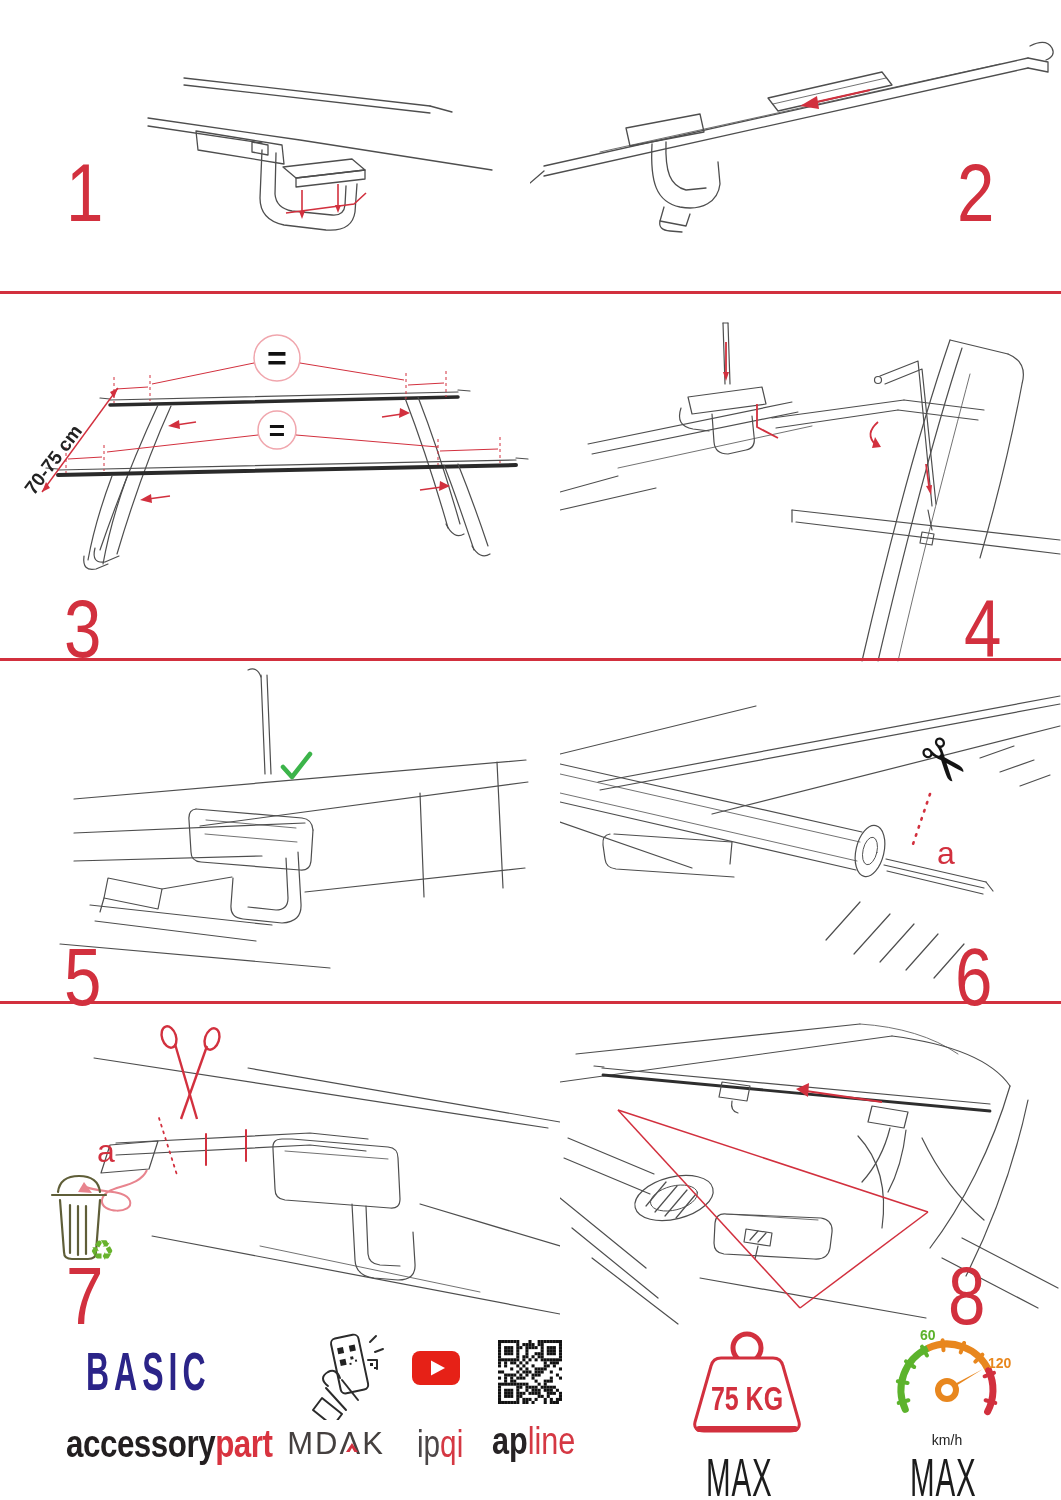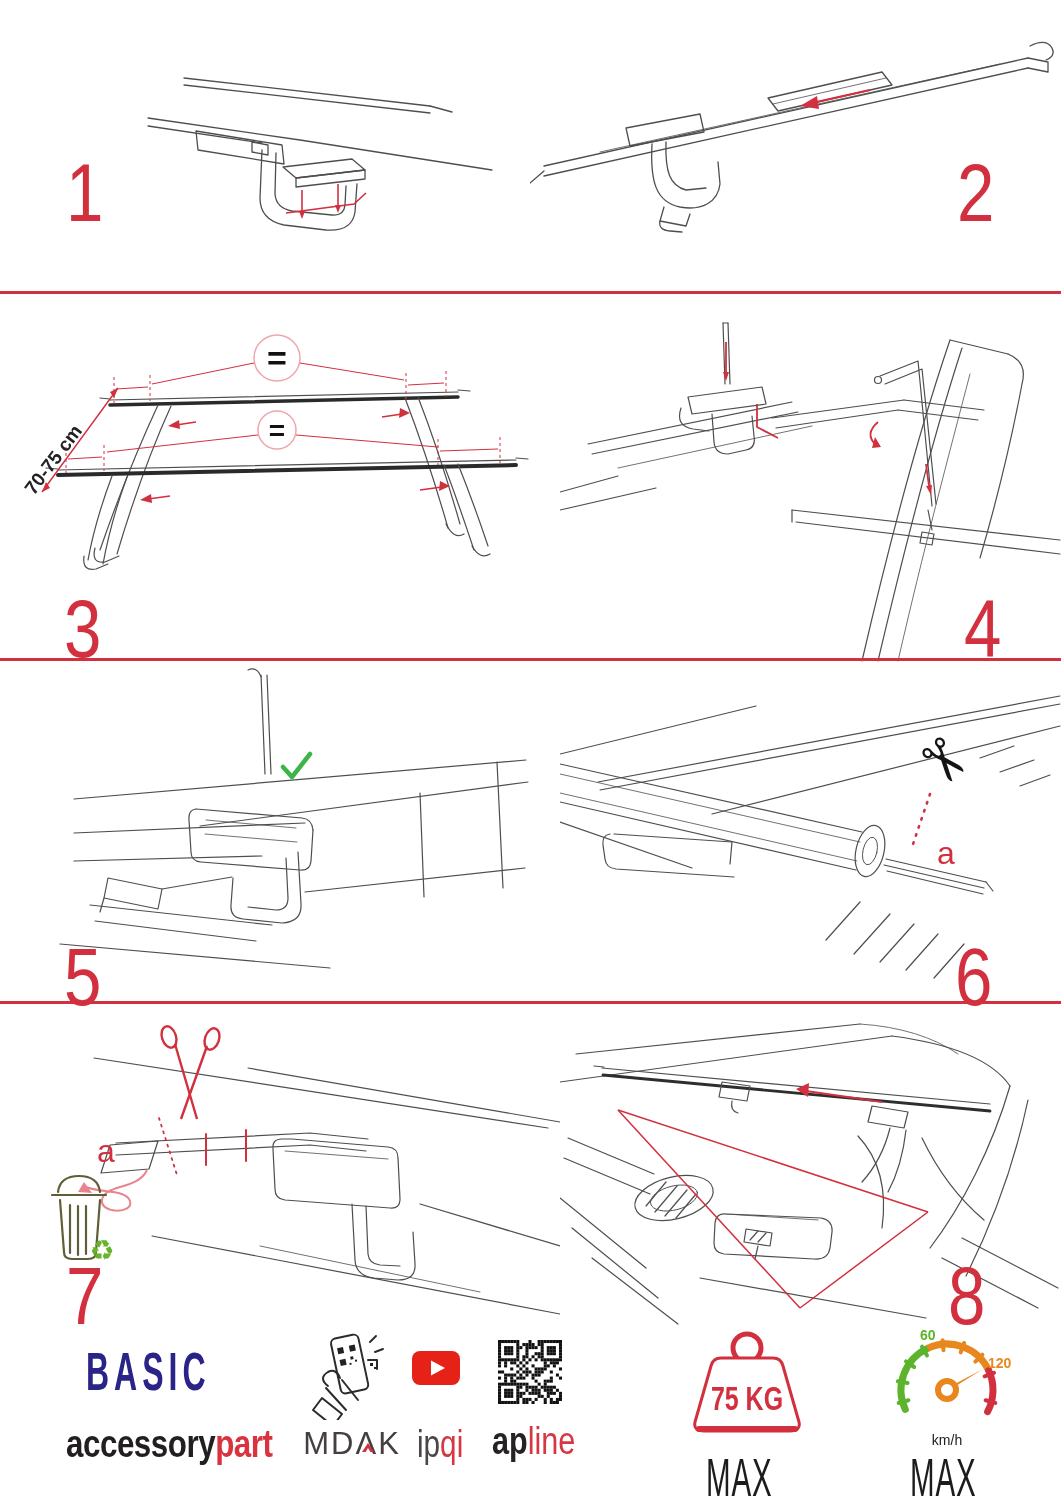--- a/index.html
+++ b/index.html
@@ -8,21 +8,21 @@
   .sep{position:absolute;left:0;width:1061px;height:3px;background:#d2303e;}
   .stepnum{position:absolute;color:#d2303e;font-size:82px;line-height:1;font-weight:400;
            transform:scale(0.82,1.0);transform-origin:left top;}
   .art{position:absolute;}
   
   .brand-basic{position:absolute;left:86px;top:1341px;color:#2b2488;font-size:32px;font-weight:700;
                letter-spacing:5px;transform:scale(1.0,1.7);transform-origin:left top;}
   .brand-sub{position:absolute;left:66px;top:1422px;font-size:33px;font-weight:700;letter-spacing:-0.5px;
              transform:scale(0.95,1.15);transform-origin:left top;}
   .brand-sub .black{color:#231f20;} .brand-sub .red{color:#d8333f;}
-  .mdak{position:absolute;left:294px;top:1426px;width:116px;text-align:center;color:#45403f;
+  .mdak{position:absolute;left:278px;top:1426px;width:116px;text-align:center;color:#45403f;
         font-size:31px;letter-spacing:2px;font-weight:400;}
   .mdak .caret{position:absolute;left:68px;top:17px;width:0;height:0;
         border-left:6px solid transparent;border-right:6px solid transparent;
         border-bottom:9px solid #d2303e;}
   .mdak .caret-in{position:absolute;left:71px;top:22px;width:0;height:0;
         border-left:3px solid transparent;border-right:3px solid transparent;
         border-bottom:5px solid #fff;}
   .ipqi{position:absolute;left:417px;top:1422px;font-size:33px;font-weight:400;
         transform:scale(0.9,1.15);transform-origin:left top;}
   .ipqi .black{color:#4b4647;} .ipqi .red{color:#d53843;}

